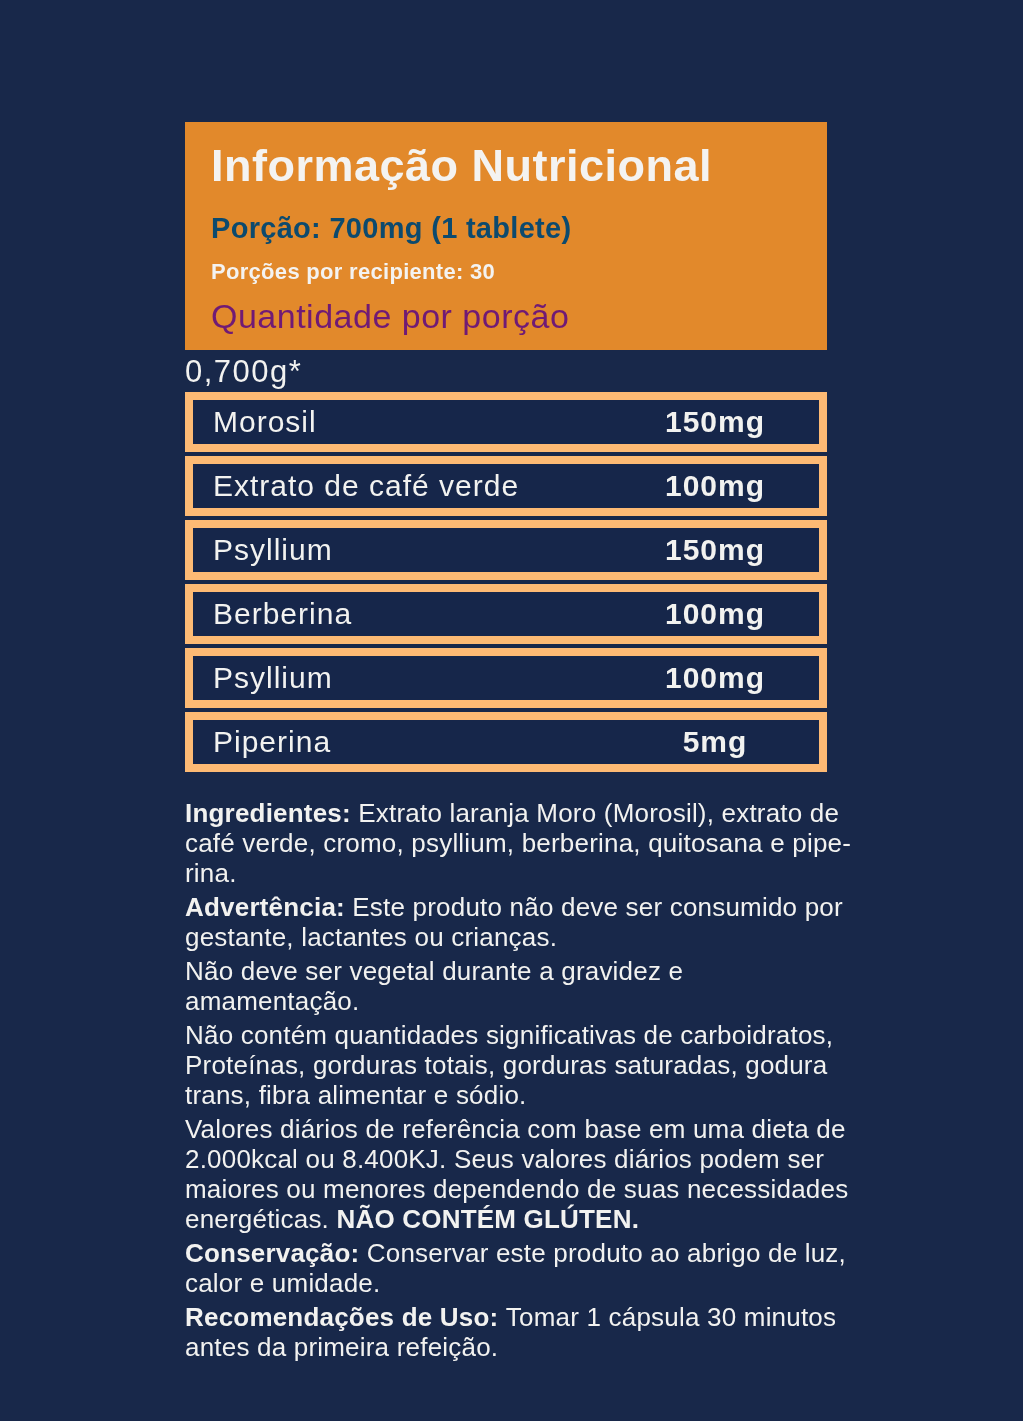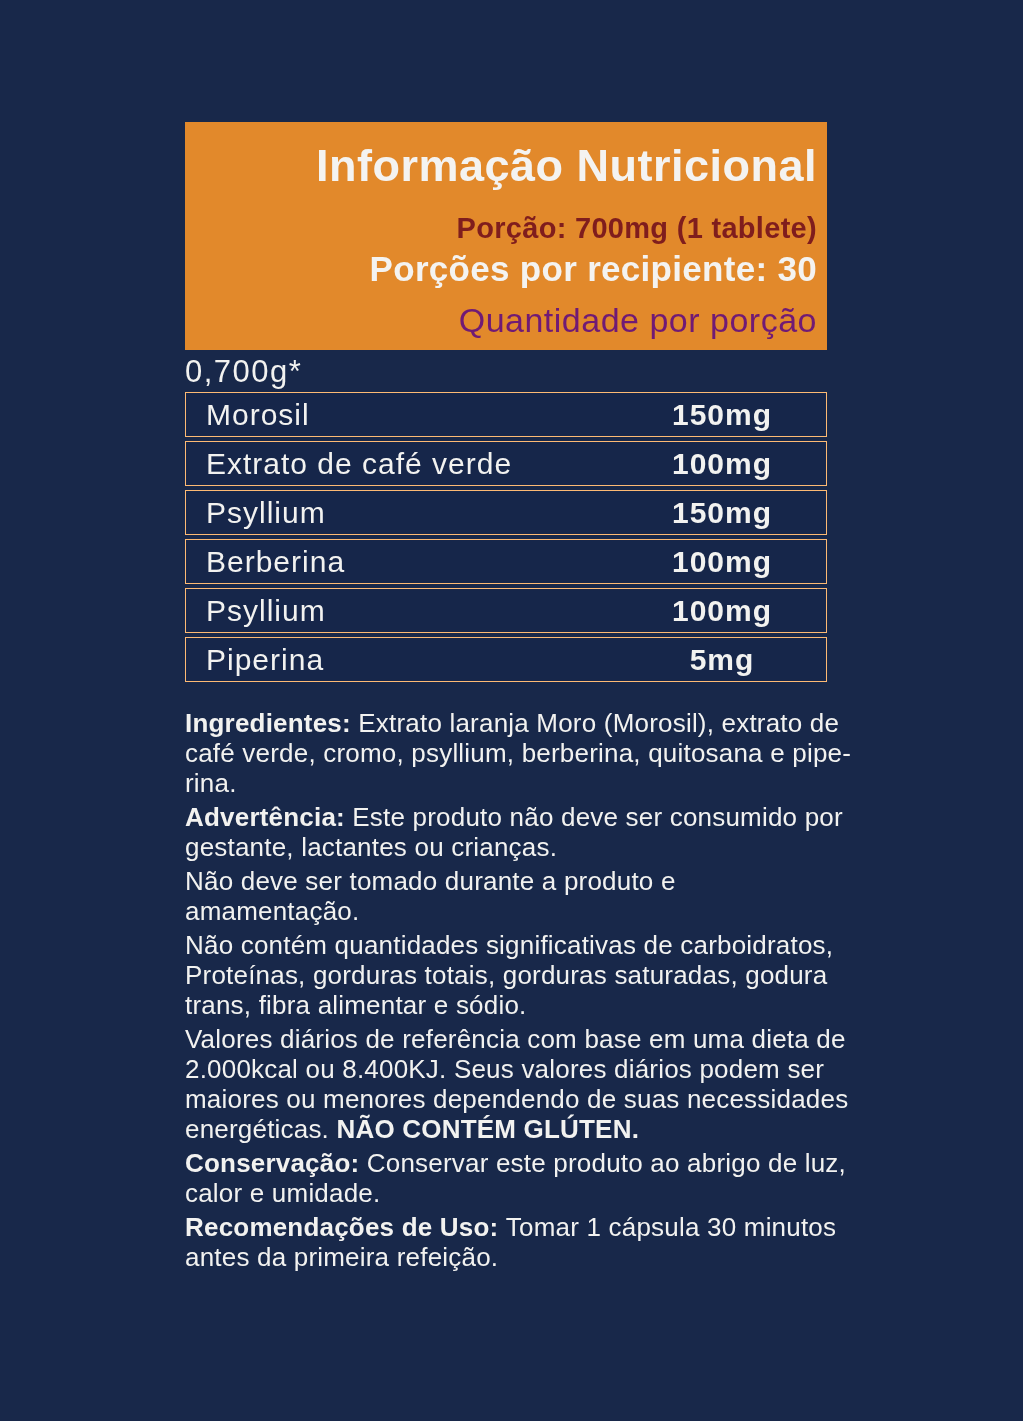--- a/index.html
+++ b/index.html
@@ -23,41 +23,40 @@
   }
   
   .header-panel {
     background: #E2892B;
     width: 642px;
     height: 228px;
     box-sizing: border-box;
     padding: 14px 10px 0 26px;
     display: flex;
     flex-direction: column;
-    text-align: right;
   }
   .header-title {
     font-size: 45px;
     font-weight: 700;
     letter-spacing: 0.5px;
     margin: 4px 0 0 0;
     color: #F4F3F1;
   }
   .header-serving {
     font-size: 29px;
     font-weight: 700;
     letter-spacing: 0.3px;
     margin: 20px 0 0 0;
-    color: #7f1d1d;
+    color: #0c4a6e;
   }
   .header-servings-per {
-    font-size: 35px;
+    font-size: 22px;
     font-weight: 700;
     letter-spacing: 0.3px;
-    margin: 4px 0 0 0;
+    margin: 14px 0 0 0;
     color: #F4F3F1;
   }
   .header-amount-per {
     font-size: 34px;
     font-weight: 500;
     letter-spacing: 0.5px;
     margin: 12px 0 0 0;
     color: #701a75;
   }
   
@@ -69,22 +68,22 @@
     letter-spacing: 1.5px;
     color: #F2F2F0;
   }
   
   .nutrient-table {
     margin-top: 2px;
   }
   .trow {
     box-sizing: border-box;
     width: 642px;
-    height: 45px;
-    border: 1px solid #fdba74;
+    height: 60px;
+    border: 8px solid #fdba74;
     margin-bottom: 4px;
     display: flex;
     align-items: center;
     justify-content: space-between;
     background: #16264A;
   }
   .tname {
     padding-left: 20px;
     font-size: 30px;
     font-weight: 300;
@@ -151,20 +150,20 @@
       </div>
       <div class="trow">
         <span class="tname">Piperina</span>
         <span class="tamount">5mg</span>
       </div>
     </div>
 
   <div class="details">
       <p class="para"><strong>Ingredientes: </strong><span>Extrato laranja Moro (Morosil), extrato de café verde, cromo, psyllium, berberina, quitosana e pipe­rina.</span></p>
       <p class="para"><strong>Advertência: </strong><span>Este produto não deve ser consumido por gestante, lactantes ou crianças.</span></p>
-      <p class="para"><span>Não deve ser tomado durante a produto e amamentação.</span></p>
+      <p class="para"><span>Não deve ser vegetal durante a gravidez e amamentação.</span></p>
       <p class="para"><span>Não contém quantidades significativas de carboidratos, Proteínas, gorduras totais, gorduras saturadas, godura trans, fibra alimentar e sódio.</span></p>
       <p class="para"><span>Valores diários de referência com base em uma dieta de 2.000kcal ou 8.400KJ. Seus valores diários podem ser maiores ou menores dependendo de suas necessidades energéticas. </span><strong>NÃO CONTÉM GLÚTEN.</strong></p>
       <p class="para"><strong>Conservação: </strong><span>Conservar este produto ao abrigo de luz, calor e umidade.</span></p>
       <p class="para"><strong>Recomendações de Uso: </strong><span>Tomar 1 cápsula 30 minutos antes da primeira refeição.</span></p>
     </div>
 
 </div>
 
 </body></html>

